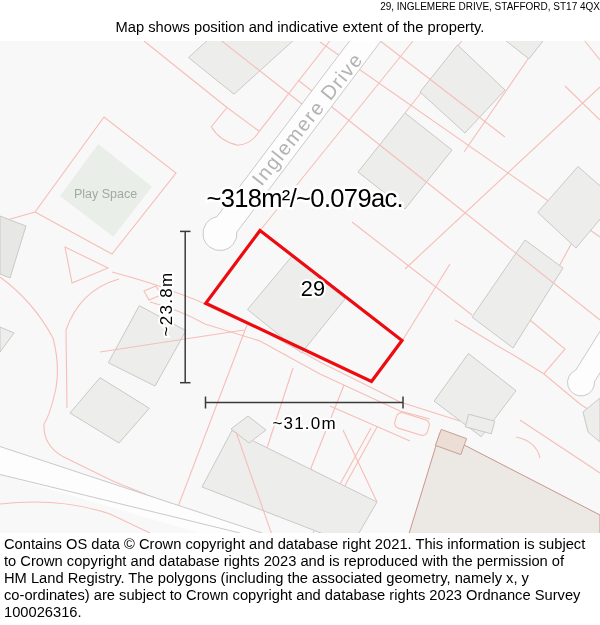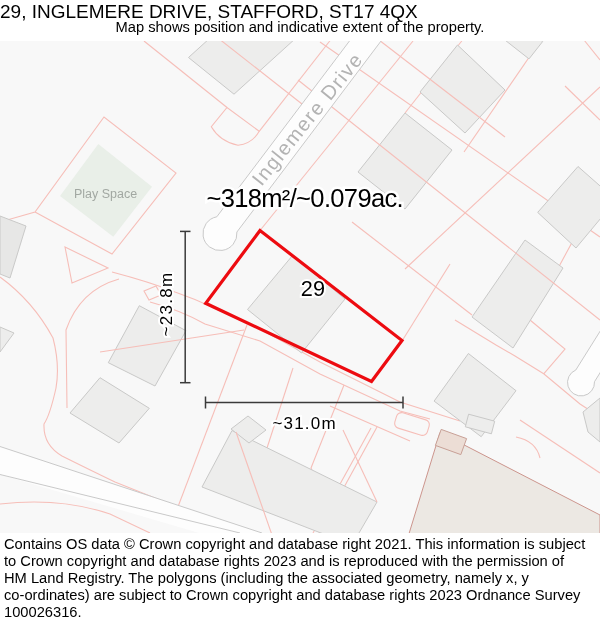--- a/index.html
+++ b/index.html
@@ -161,17 +161,17 @@
     <polyline points="403.0,396.5 403.0,408.5"></polyline>
   </g>
 
   <text x="304.6" y="429" font-size="17" letter-spacing="1.2" fill="#000" text-anchor="middle" stroke="#fff" stroke-width="4" paint-order="stroke">~31.0m</text>
 
   <rect x="0" y="0" width="600" height="41" fill="#ffffff"></rect>
 
   <rect x="0" y="533" width="600" height="92" fill="#ffffff"></rect>
 </svg>
 
-<div class="abs" style="left:0;top:1px;width:600px;text-align:left;font-size:19px;color:#000">29, INGLEMERE DRIVE, STAFFORD, ST17 4QX</div>
+<div class="abs" style="left:0;top:1px;width:600px;text-align:right;font-size:10px;color:#000">29, INGLEMERE DRIVE, STAFFORD, ST17 4QX</div>
 
 <div class="abs" style="left:0;top:18.5px;width:600px;text-align:center;font-size:14.7px;color:#000">Map shows position and indicative extent of the property.</div>
 
 <div class="abs" style="left:4px;top:535.5px;width:640px;font-size:14.7px;line-height:17px;color:#000">Contains OS data © Crown copyright and database right 2021. This information is subject<br>to Crown copyright and database rights 2023 and is reproduced with the permission of<br>HM Land Registry. The polygons (including the associated geometry, namely x, y<br>co-ordinates) are subject to Crown copyright and database rights 2023 Ordnance Survey<br>100026316.</div>
 
 </body></html>

